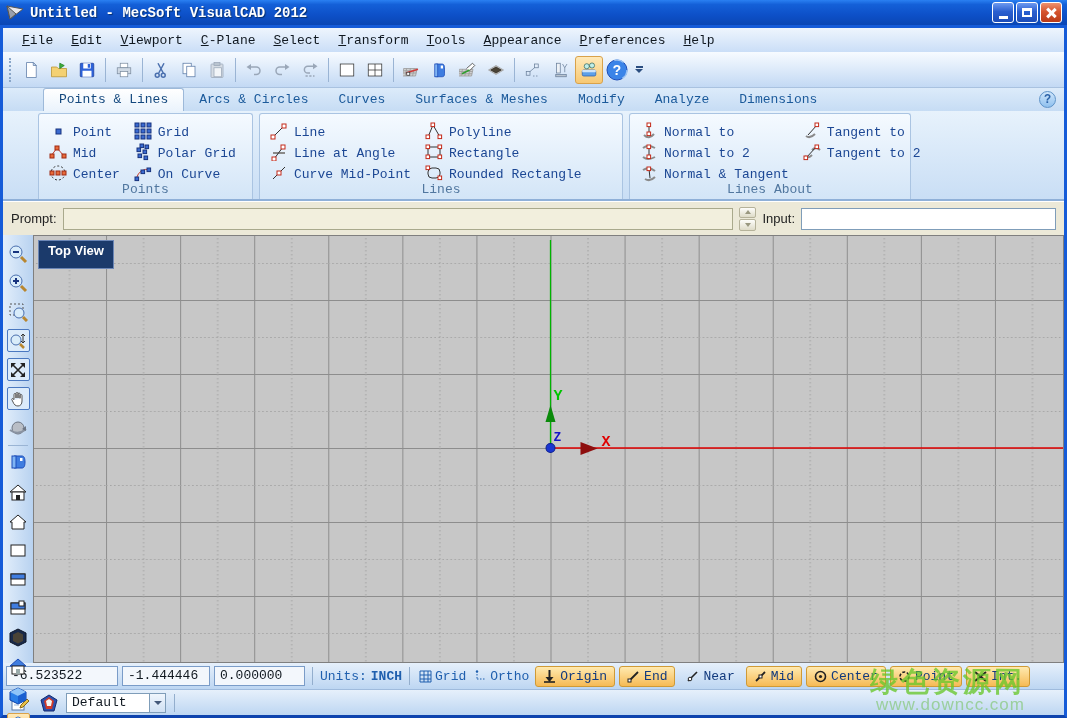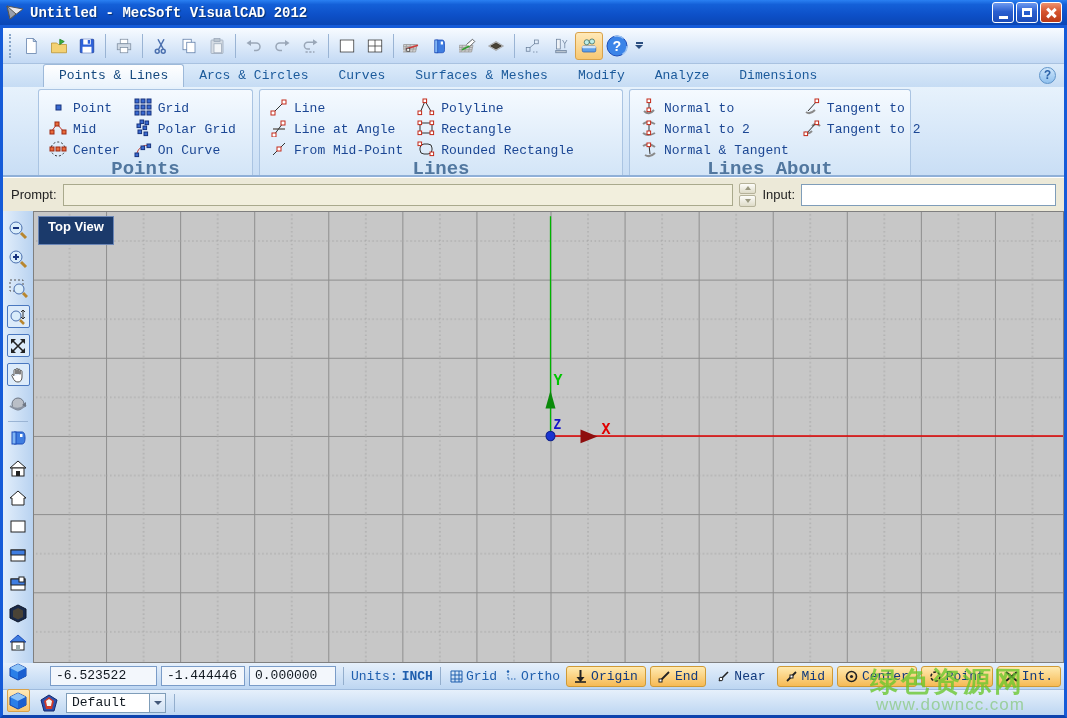--- a/index.html
+++ b/index.html
@@ -43,21 +43,21 @@
   .tab.active { background:linear-gradient(#ffffff,#eaf3fc); border:1px solid #9db9d9; border-bottom:none; border-radius:3px 3px 0 0; color:#14487e; }
   .tab-help { position:absolute; right:8px; bottom:3px; width:17px; height:17px; border-radius:50%;
     background:linear-gradient(#cfe6fb,#8fc0ee); border:1px solid #5f93c8; color:#2b62a8; font-size:12px; font-weight:bold;
     display:flex; align-items:center; justify-content:center; }
   
   .ribbon { height:90px; background:linear-gradient(#e7f2fc,#c9def5); display:flex; gap:6px; padding:2px 0 0 35px; border-bottom:2px solid #8fb0d8; }
   .panel { background:linear-gradient(#f5faff,#d3e5f7); border:1px solid #aac4e2; border-bottom:none; border-radius:3px 3px 0 0; display:flex; flex-direction:column; }
   .panel-body { flex:1; display:flex; gap:14px; padding:5px 10px 0 10px; }
   .pcol { display:flex; flex-direction:column; }
   .ritem { display:flex; align-items:flex-end; gap:6px; height:21px; font-size:13px; color:#1c4794; white-space:nowrap; }
-  .panel-caption { text-align:center; font-size:19px; color:#51779f; height:18px;font-weight:bold; }
+  .panel-caption { text-align:center; font-size:13px; color:#51779f; height:18px; }
   .ric { width:18px; height:18px; flex:none; }
   
   .promptbar { height:34px; background:#ece9d8; border-top:1px solid #fff; display:flex; align-items:center; padding:0 8px; gap:6px;
     font-family:"Liberation Sans",sans-serif; font-size:13px; color:#222; }
   .prompt-input { flex:1; height:22px; background:#f2efdd; border:1px solid #a9a98c; font:inherit; padding:0 4px; }
   .spinner { width:17px; height:24px; display:flex; flex-direction:column; gap:1px; }
   .spinbtn { flex:1; background:linear-gradient(#fdfdfa,#dedbc8); border:1px solid #b5b29a; border-radius:2px; display:flex; align-items:center; justify-content:center; }
   .tri-up { width:0;height:0;border-left:3px solid transparent;border-right:3px solid transparent;border-bottom:4px solid #9a9880; }
   .tri-dn { width:0;height:0;border-left:3px solid transparent;border-right:3px solid transparent;border-top:4px solid #9a9880; }
   .input-input { width:255px; height:22px; background:#fff; border:1px solid #7f9db9; font:inherit; padding:0 4px; }
@@ -69,21 +69,21 @@
   .sbtn.boxed { border:1px solid #4a78c0; background:#dcebfa; }
   .sbtn.hl { border:1px solid #d9a24a; background:linear-gradient(#ffe9b8,#f7c873); }
   .ssep { width:20px; height:1px; background:#9ab4d4; flex:none; }
   .viewport { flex:1; position:relative; border:1px solid #7f7f7f; background:#c7c7c7; overflow:hidden; }
   .viewport svg.canvas { position:absolute; inset:0; width:100%; height:100%; }
   .topview-label { position:absolute; top:4px; left:4px; background:#1b3a6b; color:#fff; font-weight:bold; font-size:13px;
     padding:2px 9px 10px; border:1px solid #6b86b6; font-family:"Liberation Sans",sans-serif; }
   
   .statusbar { height:26px; background:linear-gradient(#e6f0fb,#bdd6f2); display:flex; align-items:center; gap:4px; padding:0 3px; font-size:13px; }
   .coordbox { height:20px; background:#f3f7fc; border:1px solid #7a9cc8; padding:1px 5px; color:#101820; }
-  .cb1{width:112px;margin-left:44px;} .cb2{width:88px;} .cb3{width:91px;}
+  .cb1{width:112px;} .cb2{width:88px;} .cb3{width:91px;}
   .sb-sep { width:1px; height:18px; background:#93aecd; margin:0 3px; }
   .sb-blue { color:#1f5fae; }
   .snap { display:flex; align-items:center; gap:4px; padding:1px 7px; height:21px; border-radius:3px; color:#123a7d; }
   .snap.active { background:linear-gradient(#ffeab0,#f6ba55); border:1px solid #cf9a36; }
   .toggle { display:flex; align-items:center; gap:3px; color:#1f5fae; padding:0 2px; }
   
   .bottombar { height:26px; background:linear-gradient(#e6f0fb,#bdd6f2); border-top:1px solid #9fbbdd; display:flex; align-items:center; gap:5px; padding:0 5px; }
   .combo { width:100px; height:20px; background:#fff; border:1px solid #7f9db9; display:flex; align-items:center; padding-left:5px; font-size:13px; color:#101820; }
   .combo-arrow { margin-left:auto; width:16px; height:100%; background:linear-gradient(#f0f6fd,#cfe0f3); border-left:1px solid #7f9db9; display:flex; align-items:center; justify-content:center; }
   
@@ -110,20 +110,32 @@
     <div class="winbtn">
         <span class="glyph-max"></span>
       </div>
     <div class="winbtn close">
         <span class="glyph-x"></span>
       </div>
   </div>
 
   <div class="frame">
 
+    <div class="menubar">
+      <span class="menu-item">File</span>
+      <span class="menu-item">Edit</span>
+      <span class="menu-item">Viewport</span>
+      <span class="menu-item">C-Plane</span>
+      <span class="menu-item">Select</span>
+      <span class="menu-item">Transform</span>
+      <span class="menu-item">Tools</span>
+      <span class="menu-item">Appearance</span>
+      <span class="menu-item">Preferences</span>
+      <span class="menu-item">Help</span>
+    </div>
 
     <div class="toolbar">
       <div class="grip"></div>
       <div class="tbtn">
         <svg class="ric" viewBox="0 0 24 24" width="22" height="22">
             <path d="M6 2h9l4 4v16H6z" fill="#fff" stroke="#5b7aa6"></path>
             <path d="M15 2v4h4z" fill="#d7e4f2" stroke="#5b7aa6"></path>
           </svg>
       </div>
       <div class="tbtn">
@@ -374,21 +386,21 @@
                   <rect x="2" y="14" width="4" height="4" fill="#fff" stroke="#c42a1a"></rect>
                   <rect x="11" y="2" width="4" height="4" fill="#fff" stroke="#c42a1a"></rect>
                 </svg>
               <span>Line at Angle</span>
             </div>
             <div class="ritem">
               <svg class="ric" viewBox="0 0 18 18">
                   <path d="M3 15L15 3" stroke="#333"></path>
                   <rect x="7" y="7" width="4" height="4" fill="#fff" stroke="#c42a1a"></rect>
                 </svg>
-              <span>From Mid-Point</span>
+              <span>Curve Mid-Point</span>
             </div>
           </div>
           <div class="pcol">
             <div class="ritem">
               <svg class="ric" viewBox="0 0 18 18">
                   <path d="M3 15L8 3l7 12" fill="none" stroke="#333"></path>
                   <rect x="1" y="13" width="3.6" height="3.6" fill="#fff" stroke="#c42a1a"></rect>
                   <rect x="6" y="1" width="3.6" height="3.6" fill="#fff" stroke="#c42a1a"></rect>
                   <rect x="13" y="13" width="3.6" height="3.6" fill="#fff" stroke="#c42a1a"></rect>
                 </svg>

